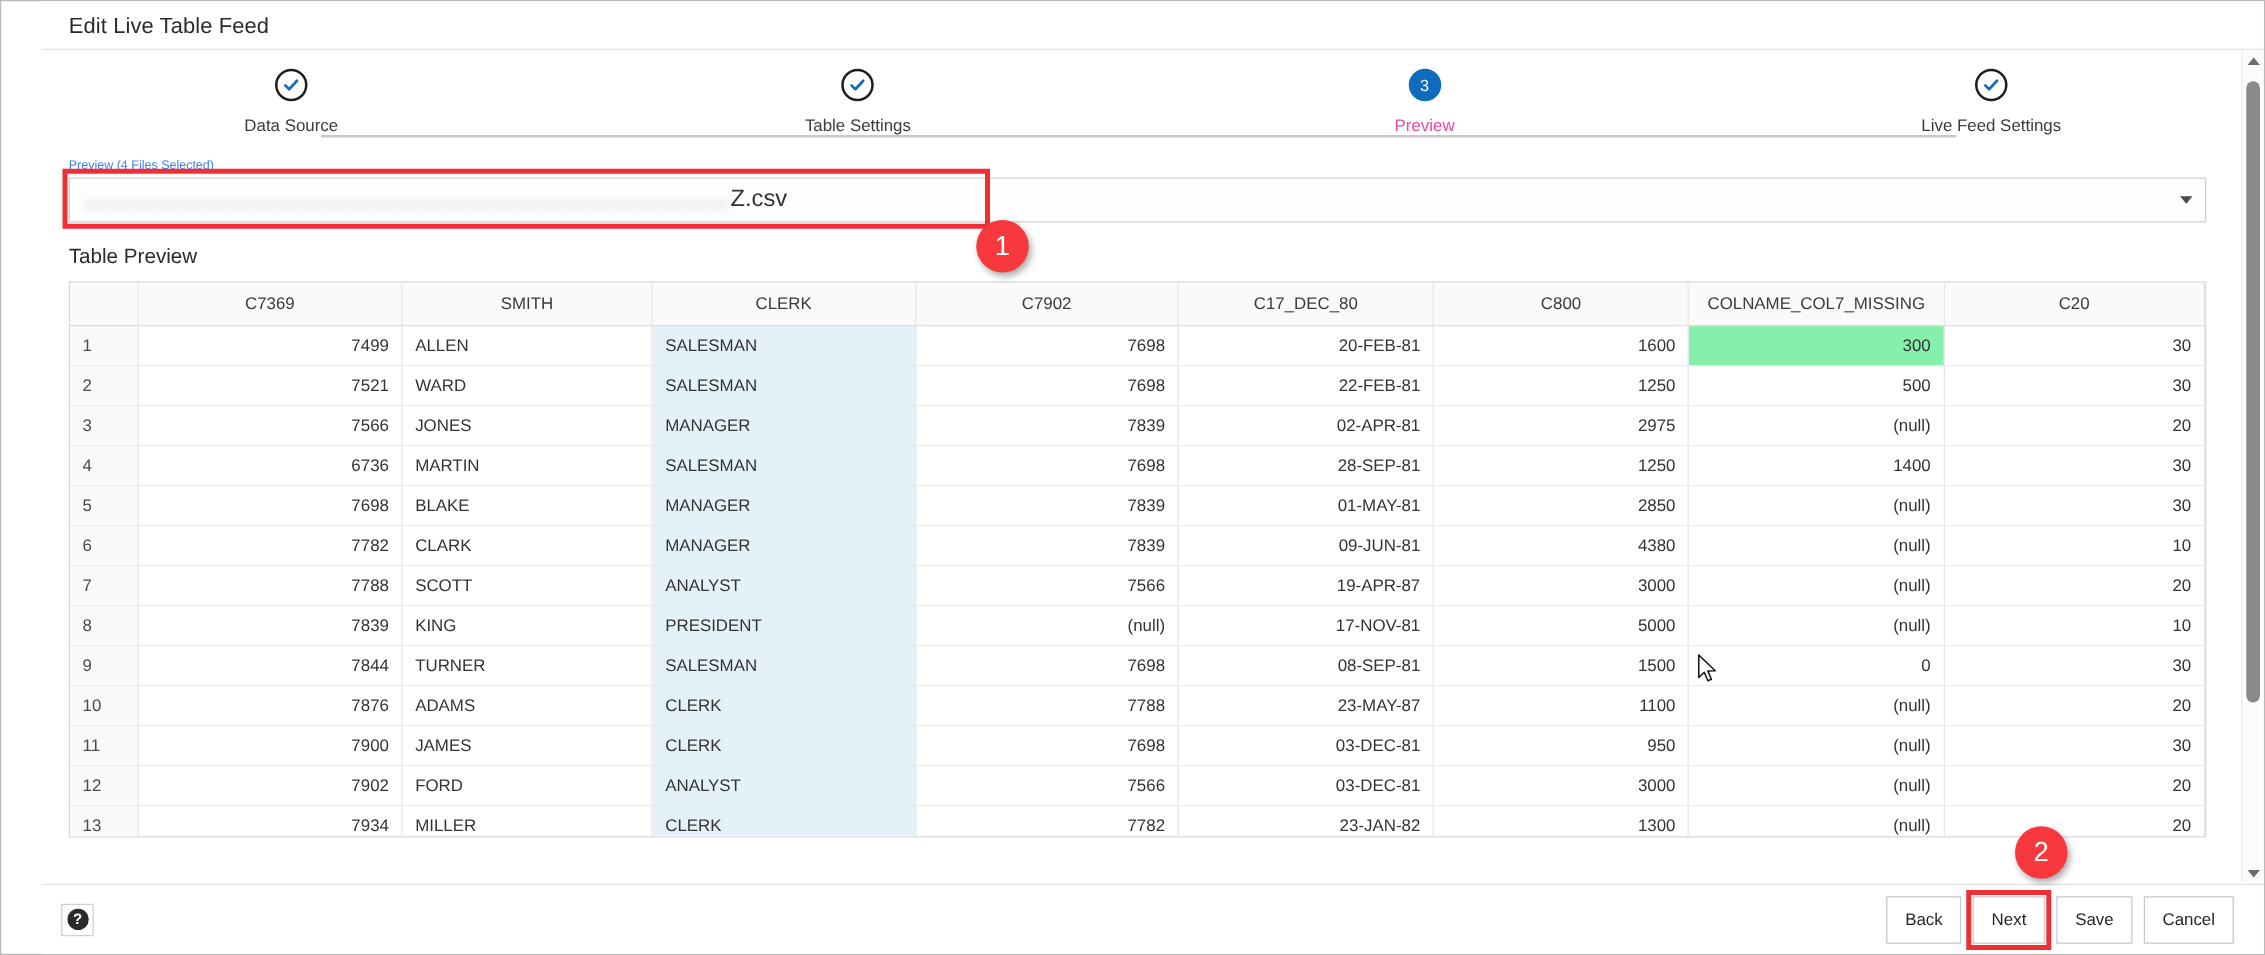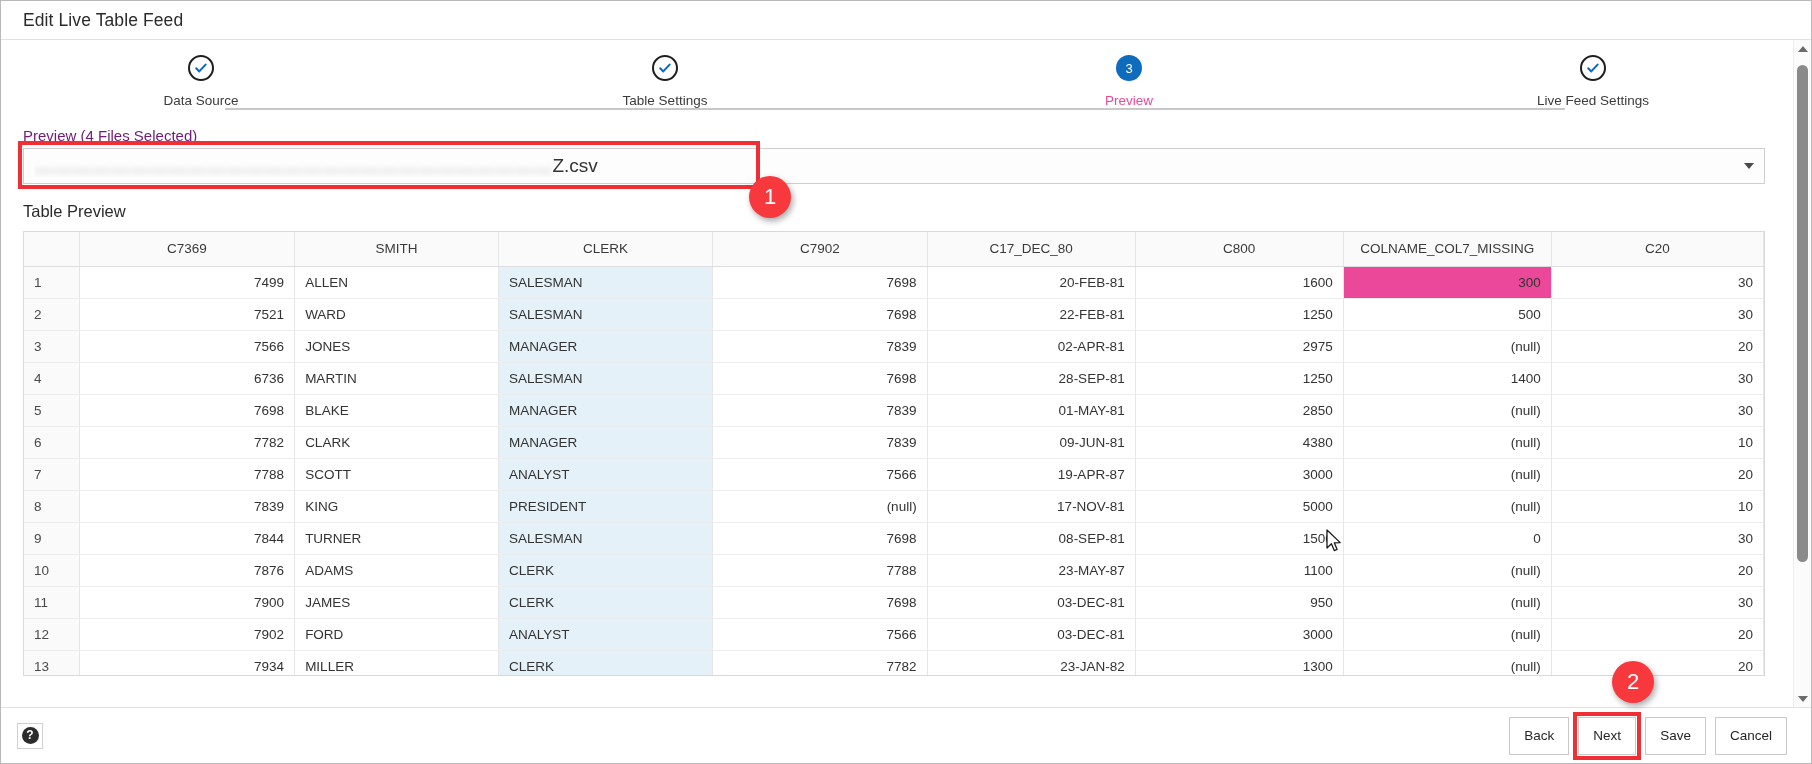--- a/index.html
+++ b/index.html
@@ -8,21 +8,21 @@
     width: 1812px; height: 764px;
     background: #ffffff;
     font-family: "Liberation Sans", sans-serif;
     overflow: hidden;
   }
   #app {
     position: relative;
     width: 1812px; height: 764px;
     background: #fff;
     border: 1px solid #b9b9b9;
-    display: flex; flex-direction: column;
+    display: flex; flex-direction: column; padding-left: 32px;
   }
 
   
   .titlebar {
     height: 39px;
     flex: 0 0 39px;
     display: flex; align-items: center;
     padding-left: 22px;
     border-bottom: 1px solid #e2e2e2;
     background: #fff;
@@ -76,21 +76,21 @@
   .step .lbl {
     margin-top: 12px;
     font-size: 13.5px;
     color: #3b3b3b;
     white-space: nowrap;
   }
   .step.active .lbl { font-weight: normal; color: #ec4899; }
 
   
   .sec-label {
-    font-size: 15px; color: #701a75;
+    font-size: 10px; color: #3b82f6;
     margin: 4px 0 4px 22px;
   }
   .selectrow {
     position: relative;
     margin: 0 28px 0 22px;
     height: 36px;
   }
   .select {
     position: absolute; inset: 0;
     border: 1px solid #cfcfcf;
@@ -178,21 +178,21 @@
   th.rowhead, td.rownum {
     width: 52px;
     background: #fafafa;
     text-align: left;
     color: #4a4a4a;
     padding-left: 14px;
   }
   td.num { text-align: right; }
   td.txt { text-align: left; }
   td.hl { background: #e4f1f8; }
-  td.hover { background: #ec4899; }
+  td.hover { background: #86efac; }
 
   
   .cursor {
     position: absolute;
     left: 1302px; top: 297px;
     z-index: 50;
     pointer-events: none;
   }
 
   

